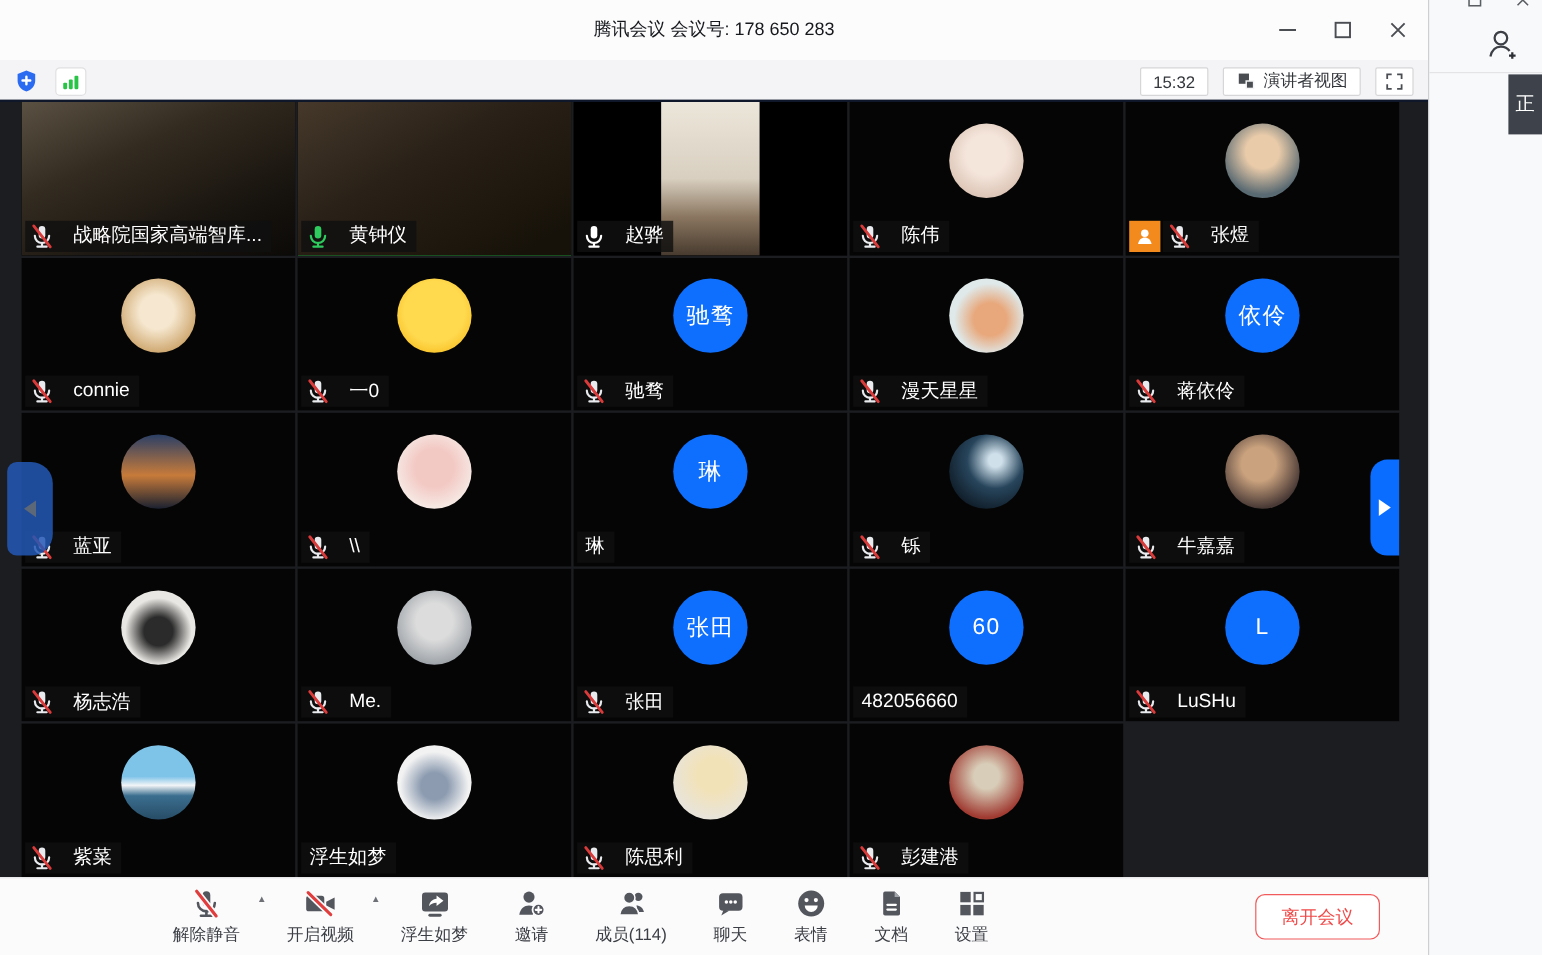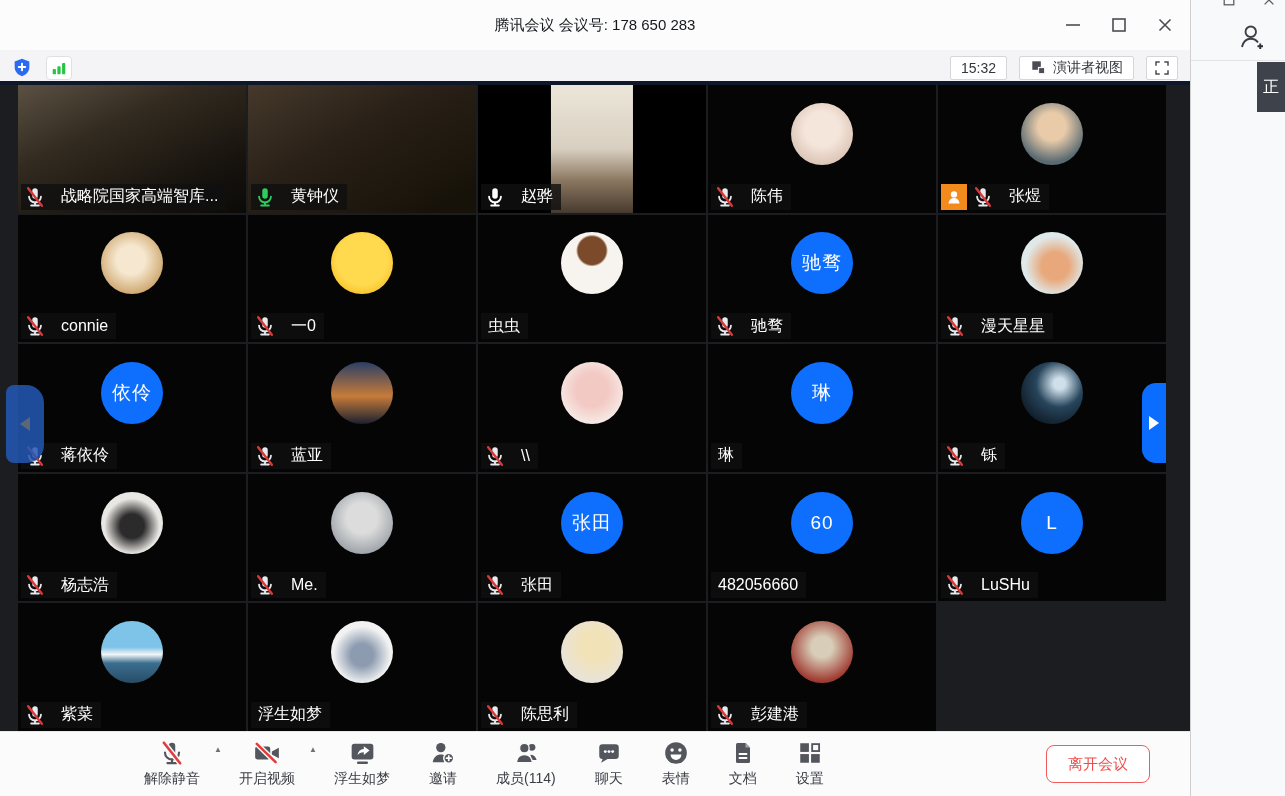--- a/index.html
+++ b/index.html
@@ -10,21 +10,21 @@
   
   .main-window { position:absolute; left:0; top:0; width:1190px; height:796px; background:#fbfbfc; }
 
   .titlebar { position:absolute; left:0; top:0; width:100%; height:50px; background:#fcfcfd; }
   .title-text { position:absolute; left:0; right:0; top:0; height:50px; line-height:50px;
                 text-align:center; font-size:15px; color:#16181c; }
   .win-controls { position:absolute; right:14px; top:0; height:50px; display:flex; align-items:center; gap:24px; }
   .win-btn { width:22px; height:22px; display:flex; align-items:center; justify-content:center; cursor:pointer; }
 
   .topbar { position:absolute; left:0; top:50px; width:100%; height:35px; background:#f4f4f6;
-            border-bottom:4px solid #0f172a; }
+            border-bottom:2px solid #0f172a; }
   .topbar-left { position:absolute; left:8px; top:0; height:35px; display:flex; align-items:center; gap:10px; }
   .icon-chip { height:24px; min-width:24px; background:#fff; border:1px solid #e0e0e2; border-radius:4px;
                display:flex; align-items:center; justify-content:center; padding:0 3px; }
   .shield-chip { border:none; background:transparent; }
   .topbar-right { position:absolute; right:12px; top:0; height:35px; display:flex; align-items:center; gap:12px; }
   .tb-box { height:24px; background:#fff; border:1px solid #d6d6d8; border-radius:2px;
             display:flex; align-items:center; padding:0 10px; font-size:14px; color:#33363b; gap:6px; }
 
   
   .stage { position:absolute; left:0; top:85px; width:1190px; height:646px; background:#1b1d21; }
@@ -270,30 +270,20 @@
                     <path d="M7.8 21.3h8.4"></path>
     </g>
                   <path d="M4.5 2.5 L19.5 21.5" stroke="#d93a3a" stroke-width="2.6" stroke-linecap="round"></path>
                 </svg>
                 <span class="pname">一0</span>
     </div>
             </div>
           </div>
           <div class="tile">
             <div class="avatar-wrap">
-      <div class="avatar-circle" style="background:radial-gradient(circle at 50% 30%,#7a4a2a 26%,#f7f3ee 30%)"></div>
-            </div>
-            <div class="plate-row">
-              <div class="nameplate nomic">
-      <span class="pname">虫虫</span>
-    </div>
-            </div>
-          </div>
-          <div class="tile">
-            <div class="avatar-wrap">
       <div class="avatar-circle" style="background:#0e6fff">
                 <span>驰骛</span>
               </div>
             </div>
             <div class="plate-row">
               <div class="nameplate ">
       <svg width="22" height="22" viewBox="0 0 24 24" style="flex:none">
     <rect x="9" y="2.5" width="6" height="11.5" rx="3" fill="#e8eaed"></rect>
     <g fill="none" stroke="#e8eaed" stroke-width="2" stroke-linecap="round">
       <path d="M5.5 11.5a6.5 6.5 0 0 0 13 0"></path>
@@ -405,20 +395,39 @@
       <svg width="22" height="22" viewBox="0 0 24 24" style="flex:none">
     <rect x="9" y="2.5" width="6" height="11.5" rx="3" fill="#e8eaed"></rect>
     <g fill="none" stroke="#e8eaed" stroke-width="2" stroke-linecap="round">
       <path d="M5.5 11.5a6.5 6.5 0 0 0 13 0"></path>
                     <path d="M12 17.8v3"></path>
                     <path d="M7.8 21.3h8.4"></path>
     </g>
                   <path d="M4.5 2.5 L19.5 21.5" stroke="#d93a3a" stroke-width="2.6" stroke-linecap="round"></path>
                 </svg>
                 <span class="pname">铄</span>
+    </div>
+            </div>
+          </div>
+          <div class="tile">
+            <div class="avatar-wrap">
+      <div class="avatar-circle" style="background:radial-gradient(circle at 45% 40%,#caa27e 28%,#4a3a36 72%)"></div>
+            </div>
+            <div class="plate-row">
+              <div class="nameplate ">
+      <svg width="22" height="22" viewBox="0 0 24 24" style="flex:none">
+    <rect x="9" y="2.5" width="6" height="11.5" rx="3" fill="#e8eaed"></rect>
+    <g fill="none" stroke="#e8eaed" stroke-width="2" stroke-linecap="round">
+      <path d="M5.5 11.5a6.5 6.5 0 0 0 13 0"></path>
+                    <path d="M12 17.8v3"></path>
+                    <path d="M7.8 21.3h8.4"></path>
+    </g>
+                  <path d="M4.5 2.5 L19.5 21.5" stroke="#d93a3a" stroke-width="2.6" stroke-linecap="round"></path>
+                </svg>
+                <span class="pname">牛嘉嘉</span>
     </div>
             </div>
           </div>
           <div class="tile">
             <div class="avatar-wrap">
       <div class="avatar-circle" style="background:radial-gradient(circle at 50% 55%,#2b2b2b 26%,#e9e7e3 60%)"></div>
             </div>
             <div class="plate-row">
               <div class="nameplate ">
       <svg width="22" height="22" viewBox="0 0 24 24" style="flex:none">

